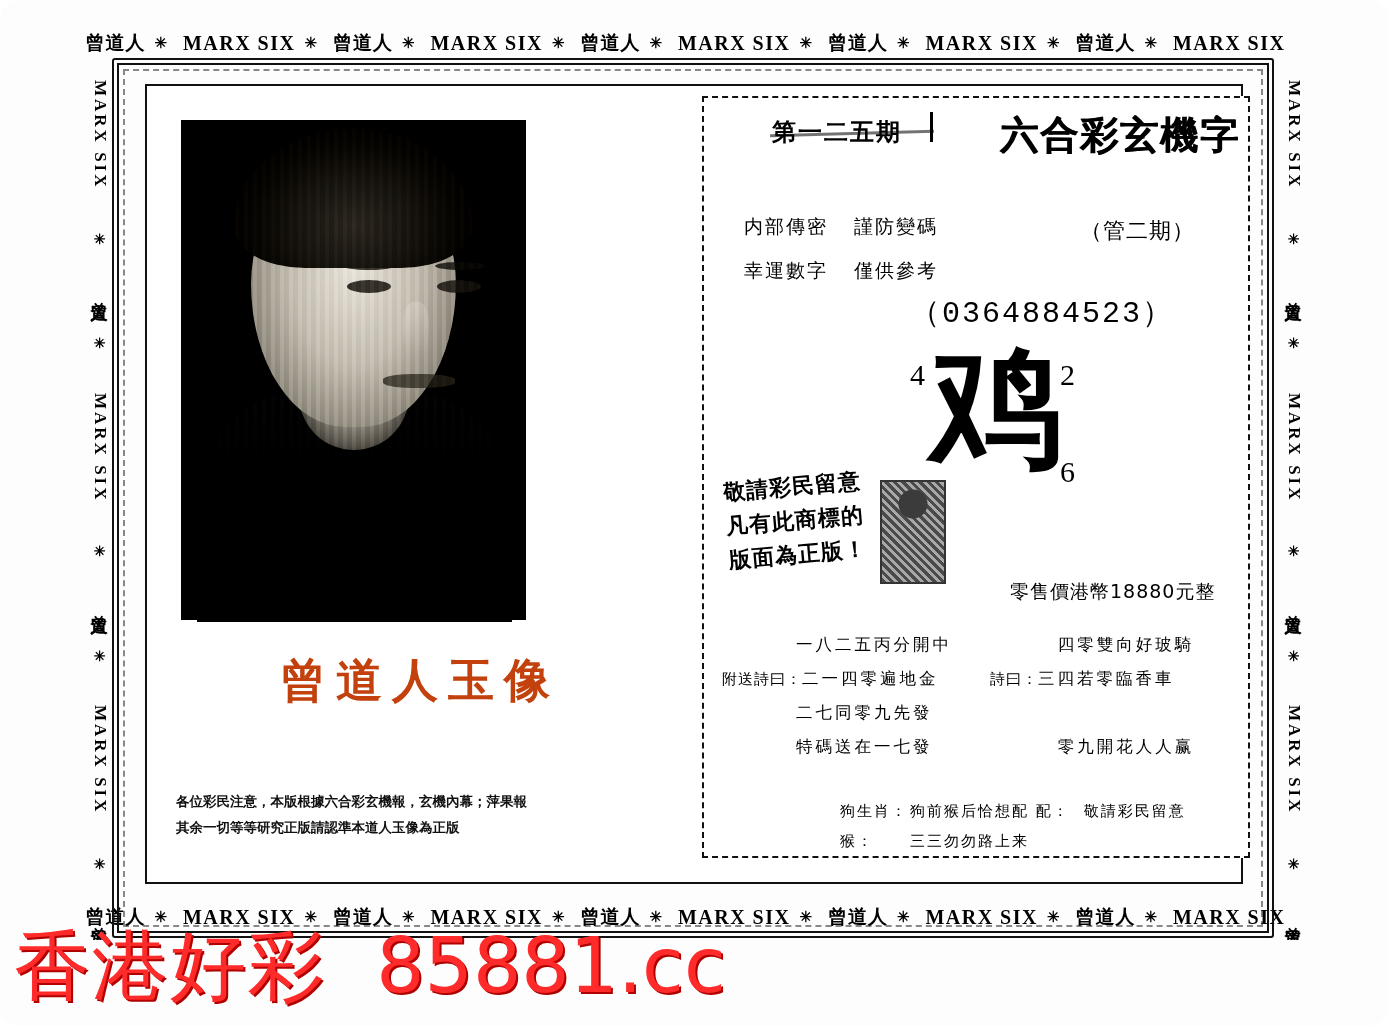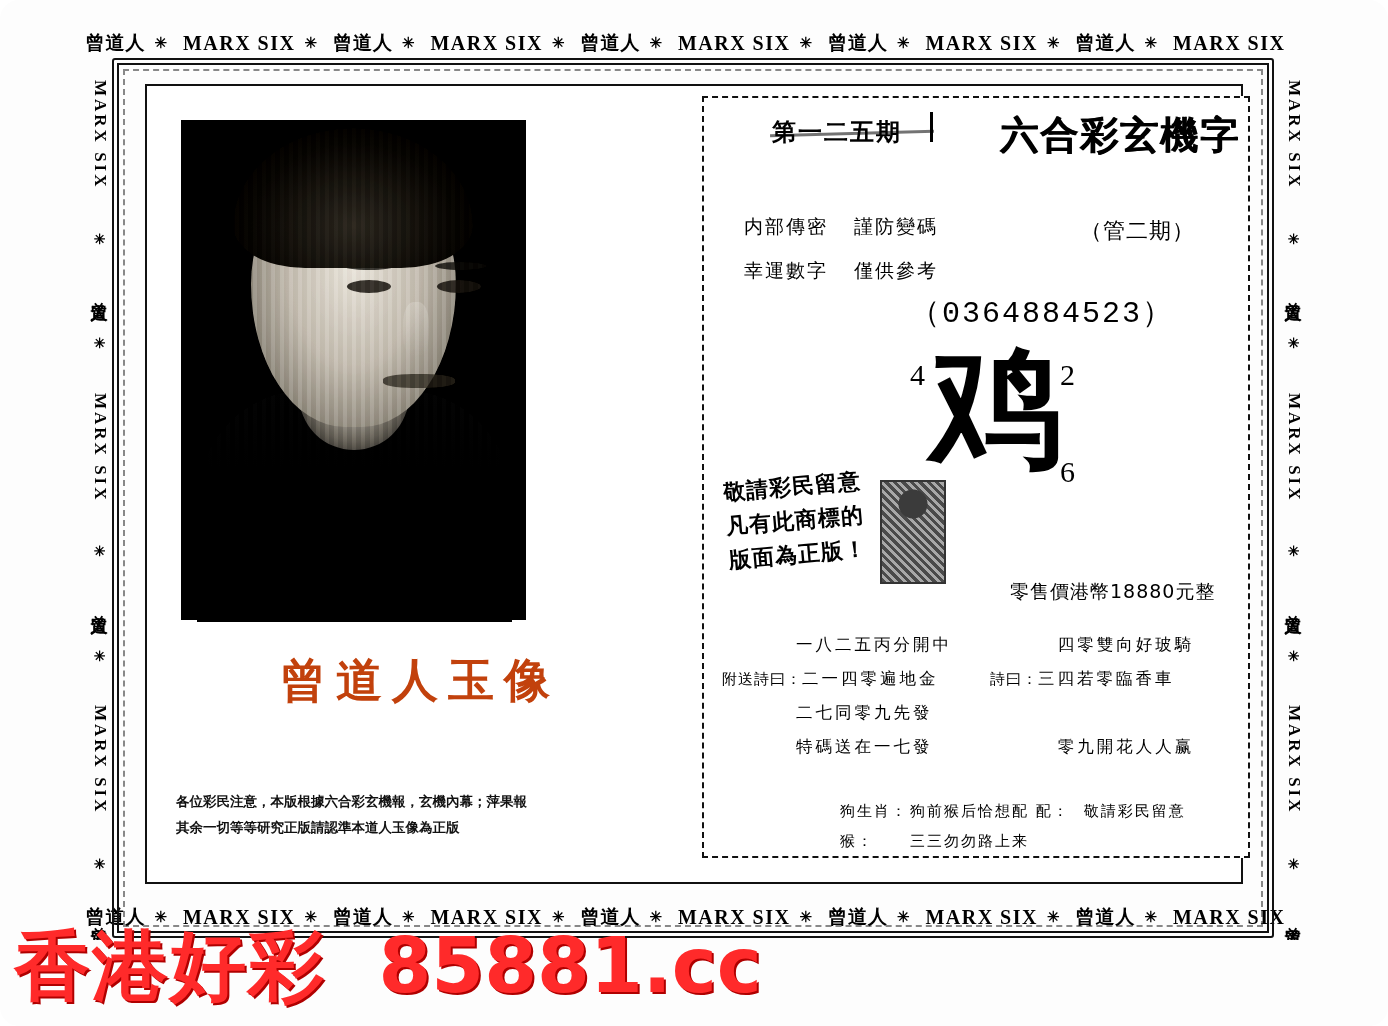--- a/index.html
+++ b/index.html
@@ -327,21 +327,21 @@
     letter-spacing: 2px;
   }
   .zl-row { display: flex; }
   .zl-label { width: 70px; }
 
   
   .watermark {
     position: absolute;
     left: 14px; top: 916px;
     font-family: "DejaVu Sans", sans-serif;
-    font-weight: bold;
+    font-weight: normal;
     font-size: 76px;
     letter-spacing: 2px;
     color: #ff2a2a;
     text-shadow: 2px 2px 0 #b00000;
     white-space: nowrap;
   }
   .watermark .cc { letter-spacing: 0px; }
 </style>
 </head>
 <body>

